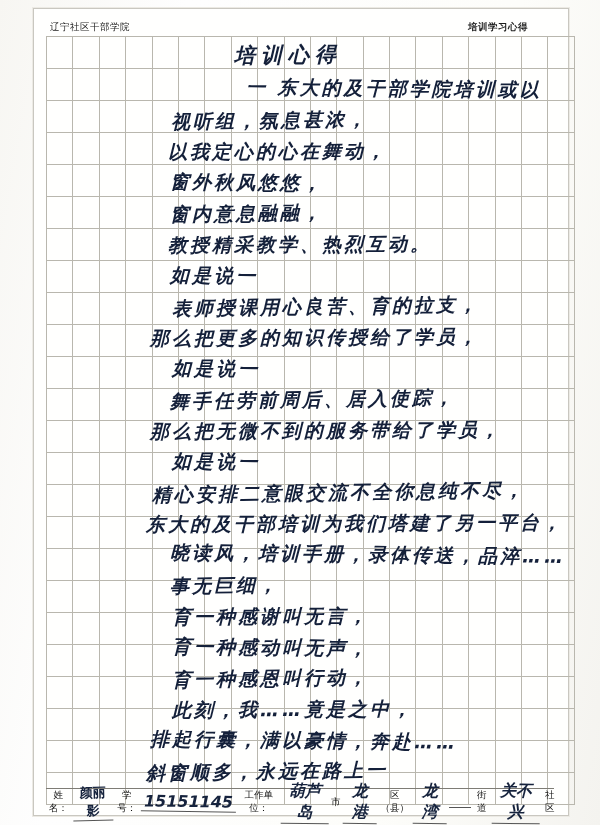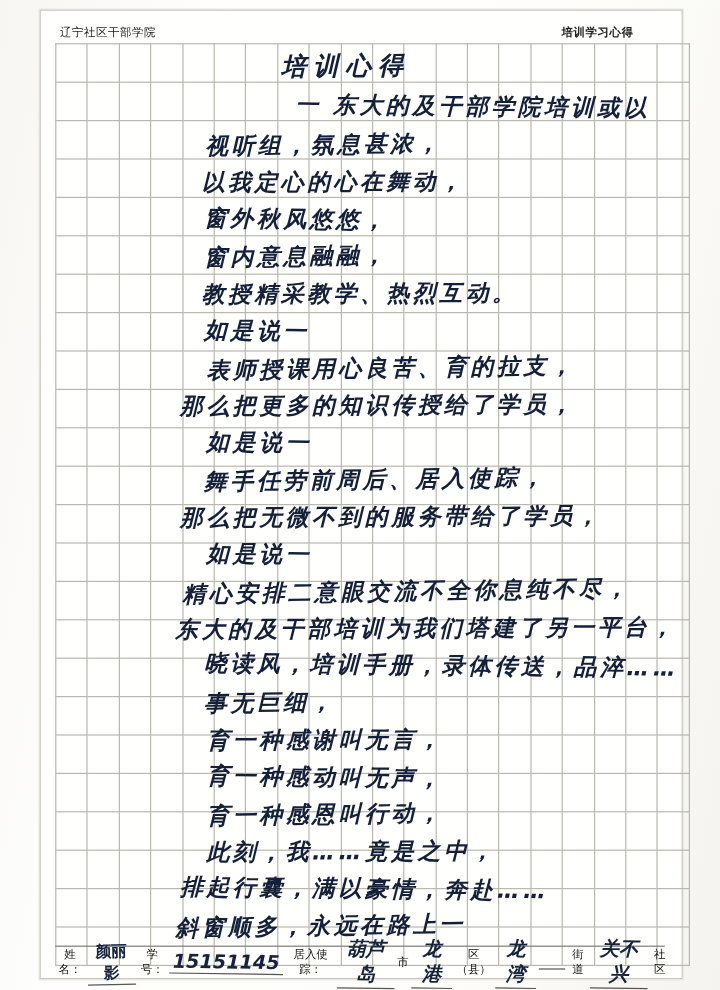--- a/index.html
+++ b/index.html
@@ -714,21 +714,21 @@
     <div class="ln t2" style="left:104px; top:692px;">排起行囊，满以豪情，奔赴……</div>
     <div class="ln t1" style="left:100px; top:723px;">斜窗顺多，永远在路上一</div>
   </div>
 
   <div class="foot-rule"></div>
   <div class="foot">
     <span class="lbl">姓名：</span>
     <span class="hw">颜丽影</span>
     <span class="lbl">学号：</span>
     <span class="hw sm">15151145</span>
-    <span class="lbl">居入使踪：</span>
+    <span class="lbl">工作单位：</span>
     <span class="hw sm">葫芦岛</span>
     <span class="lbl">市</span>
     <span class="hw sm">龙港</span>
     <span class="lbl">区（县）</span>
     <span class="hw sm">龙湾</span>
     <span class="blank"></span>
     <span class="lbl">街道</span>
     <span class="hw sm">关不兴</span>
     <span class="lbl">社区</span>
   </div>

